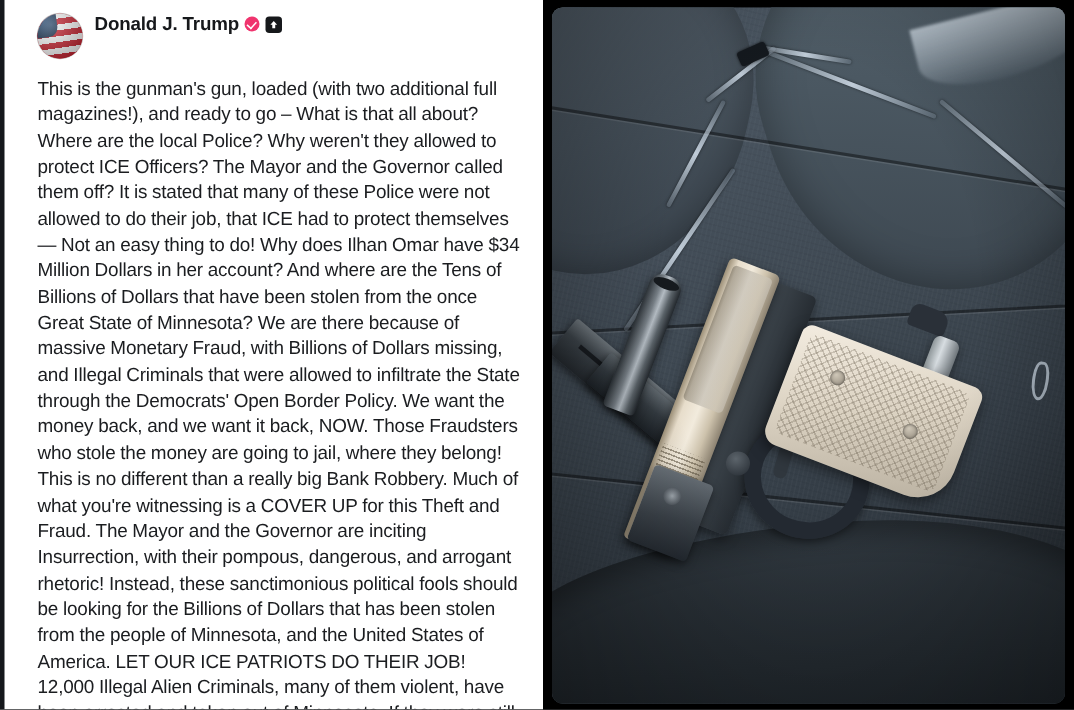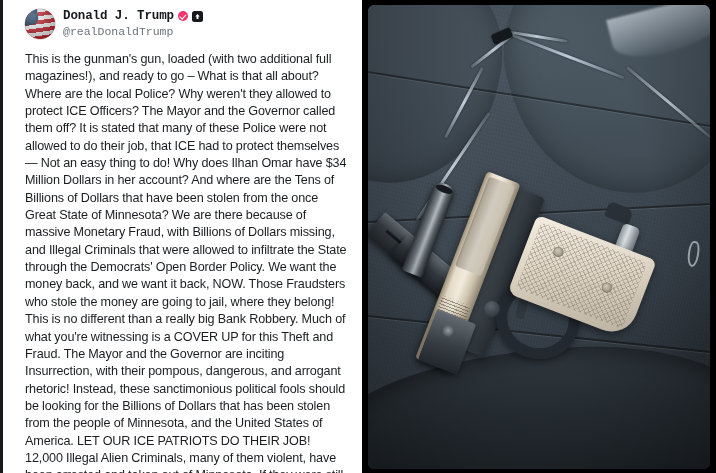--- a/index.html
+++ b/index.html
@@ -77,21 +77,20 @@
     inset: 0;
     background: radial-gradient(circle at 30% 25%, rgba(255,255,255,.28), rgba(0,0,0,.28) 85%);
   }
 
   .name-block {
     display: flex;
     flex-direction: column;
     justify-content: flex-start;
     padding-top: 1px;
     min-width: 0;
-    font-family: Liberation Mono, monospace;
   }
   .name-row {
     display: flex;
     align-items: center;
     gap: 4px;
     line-height: 1;
   }
   .display-name {
     font-size: 12.5px;
     font-weight: bold;
@@ -501,21 +500,20 @@
       <div class="name-block">
         <div class="name-row">
           <span class="display-name">Donald J. Trump</span>
           <span class="verified-badge"></span>
           <span class="affiliate-badge">
             <svg width="7" height="7" viewBox="0 0 10 10" aria-hidden="true">
               <path d="M5 1.4 L8.2 5 L6.4 5 L6.4 8.4 L3.6 8.4 L3.6 5 L1.8 5 Z" fill="#ffffff"></path>
             </svg>
           </span>
         </div>
-        <div class="handle">@realDonaldTrump</div>
       </div>
 
     </div>
 
     <div class="post-body">This is the gunman's gun, loaded (with two additional full magazines!), and ready to go – What is that all about? Where are the local Police? Why weren't they allowed to protect ICE Officers? The Mayor and the Governor called them off? It is stated that many of these Police were not allowed to do their job, that ICE had to protect themselves — Not an easy thing to do! Why does Ilhan Omar have $34 Million Dollars in her account? And where are the Tens of Billions of Dollars that have been stolen from the once Great State of Minnesota? We are there because of massive Monetary Fraud, with Billions of Dollars missing, and Illegal Criminals that were allowed to infiltrate the State through the Democrats' Open Border Policy. We want the money back, and we want it back, NOW. Those Fraudsters who stole the money are going to jail, where they belong! This is no different than a really big Bank Robbery. Much of what you're witnessing is a COVER UP for this Theft and Fraud. The Mayor and the Governor are inciting Insurrection, with their pompous, dangerous, and arrogant rhetoric! Instead, these sanctimonious political fools should be looking for the Billions of Dollars that has been stolen from the people of Minnesota, and the United States of America. LET OUR ICE PATRIOTS DO THEIR JOB! 12,000 Illegal Alien Criminals, many of them violent, have been arrested and taken out of Minnesota. If they were still there, you would see something far worse than you are witnessing today!</div>
   </div>
 
   <div class="photo-pane">
     <div class="photo">
 

